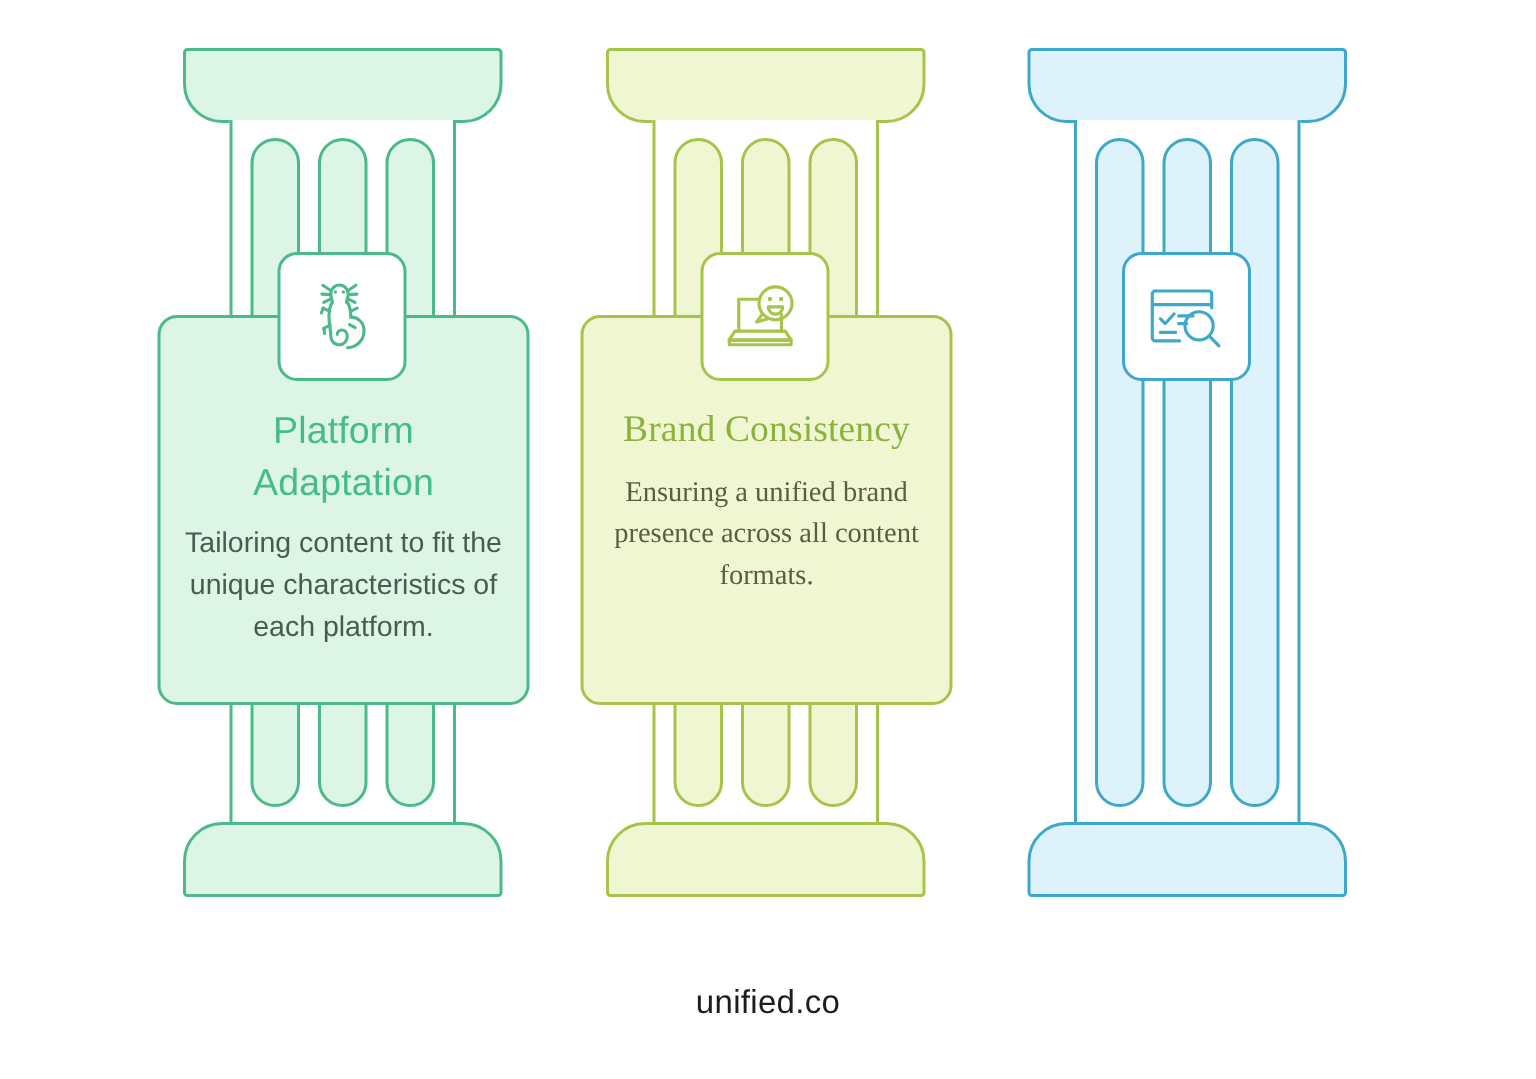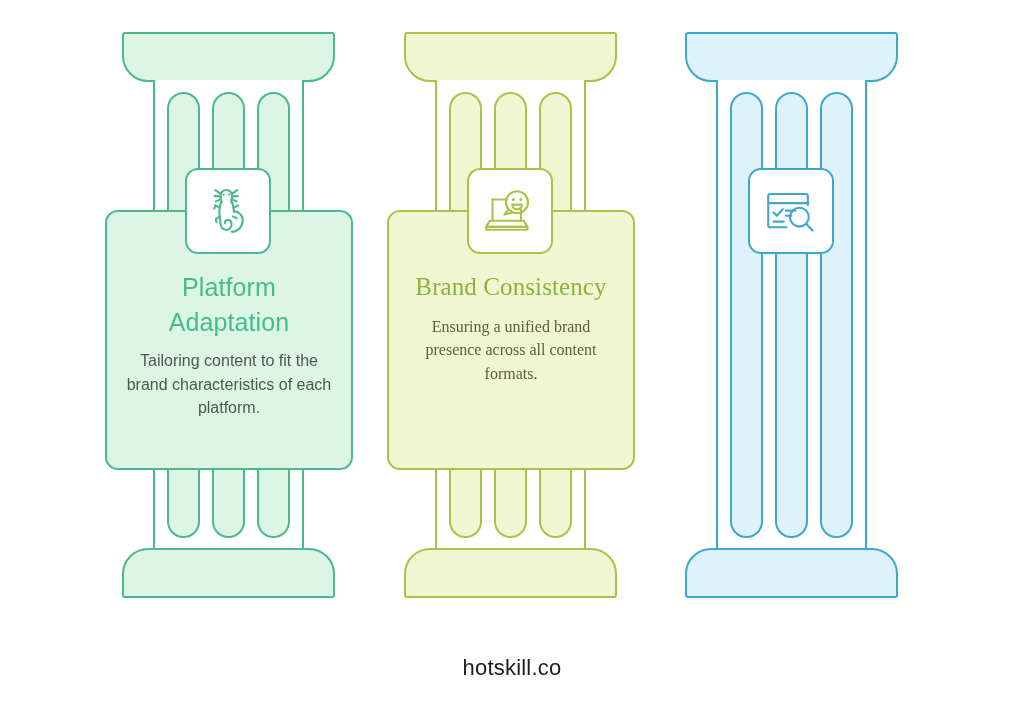--- a/index.html
+++ b/index.html
@@ -112,21 +112,21 @@
   .card-title {
     color: var(--title);
     font-size: 25px;
     line-height: 1.38;
     margin: 0 0 10px;
     font-weight: 400;
     letter-spacing: 0.1px;
   }
   .card-desc {
     color: #4b5a4f;
-    font-size: 16px;
+    font-size: 19px;
     line-height: 1.47;
     margin: 0;
     font-weight: 400;
   }
   .pillar-3 .card-desc { color: #3f5664; }
   .pillar-2 .card-desc { color: #55603f; }
 
   
   .icon-tile {
     position: absolute;
@@ -199,21 +199,21 @@
         <path d="M18.1 33.8 13.9 35.9"></path>
         <path d="M13.9 35.9 14.4 39.3"></path>
         <path d="M31 33.4 34.8 35.4"></path>
 
         <path d="M31.9 28.4c5 0 8.8 3.9 8.8 9.1 0 6.2-4.9 11.3-11 11.3"></path>
       </svg>
     </div>
 
     <div class="card">
       <h3 class="card-title">Platform Adaptation</h3>
-      <p class="card-desc">Tailoring content to fit the brand characteristics of each platform.</p>
+      <p class="card-desc">Tailoring content to fit the unique characteristics of each platform.</p>
     </div>
   </div>
 
   <div class="pillar pillar-2" style="--stroke:#a7c44a; --fill:#f0f6d2; --title:#8cb23c;">
     <div class="capital"></div>
     <div class="shaft"></div>
     <div class="flutes">
       <div class="flute"></div>
       <div class="flute"></div>
       <div class="flute"></div>
@@ -271,15 +271,15 @@
 
         <path d="M9.6 36.6h10.2"></path>
 
         <circle cx="35.4" cy="32.2" r="9.4"></circle>
         <path d="M42.3 39.1 48.6 45.6"></path>
       </svg>
     </div>
 
   </div>
 
-  <div class="footer">hotskill.co</div>
+  <div class="footer">unified.co</div>
 
 </div>
 
 </body></html>

